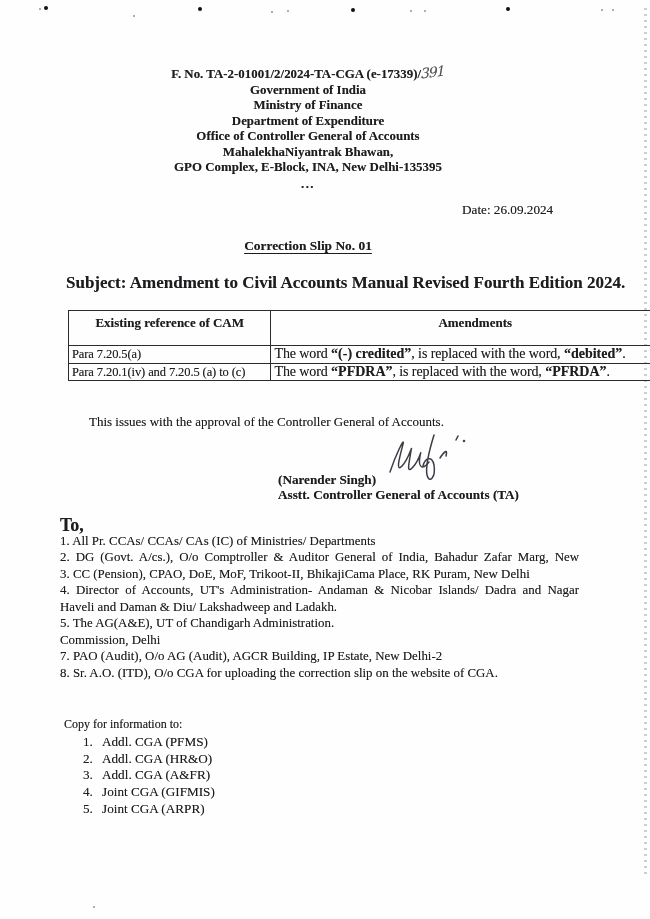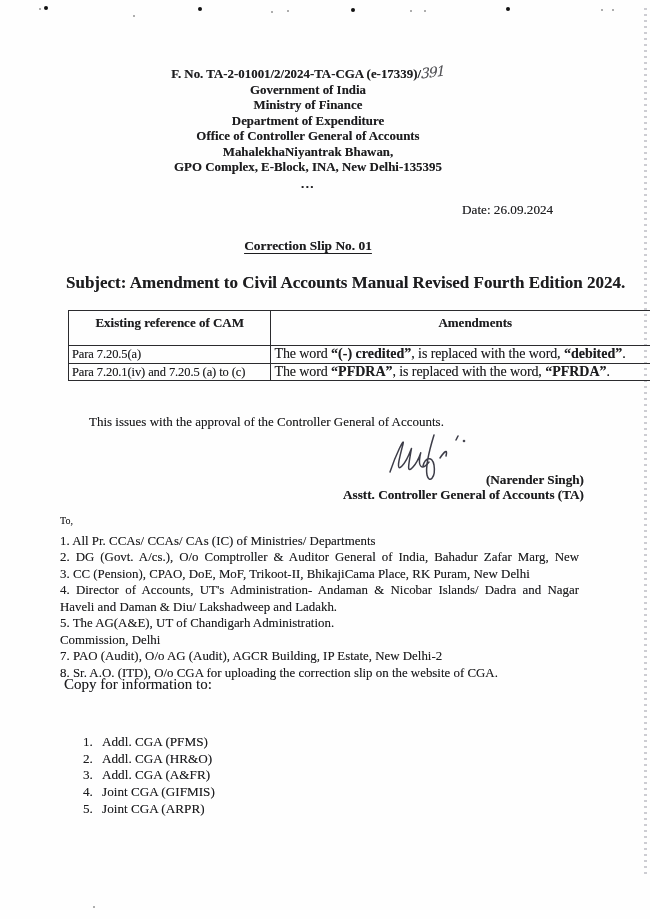--- a/index.html
+++ b/index.html
@@ -38,29 +38,29 @@
   .cam-table th,.cam-table td{border:1.6px solid #2b2b2e;vertical-align:top;}
   .cam-table th{font-size:13px;font-weight:bold;padding:4px 2px 14px 2px;text-align:center;}
   .cam-table td{font-size:14px;line-height:14.6px;padding:1px 2px 1px 3px;letter-spacing:-0.1px;}
   .cam-table td.ref{font-size:12.5px;}
   .col-ref{width:168px;}.col-amd{width:339px;}
   .amd b{letter-spacing:0;}
 
   .approval{position:absolute;left:89px;top:414px;font-size:13px;}
 
   .sig-svg{position:absolute;left:380px;top:432px;}
-  .sig-block{position:absolute;left:278px;top:472px;width:306px;text-align:right;
+  .sig-block{position:absolute;left:278px;top:472px;width:306px;text-align:left;
     font-weight:bold;font-size:13.2px;line-height:15px;}
 
-  .to-label{position:absolute;left:60px;top:515px;font-weight:normal;font-size:10px;}
+  .to-label{position:absolute;left:60px;top:515px;font-weight:bold;font-size:18px;}
   .to-list{position:absolute;left:60px;top:533px;width:519px;font-size:12.9px;line-height:16.45px;}
   .to-list .tline{text-align:left;}
   .to-list .tline.stretch{text-align:justify;text-align-last:justify;}
 
-  .copy-label{position:absolute;left:64px;top:676px;font-size:15px;}
+  .copy-label{position:absolute;left:64px;top:717px;font-size:12px;}
   .copy-list{position:absolute;left:83px;top:734px;font-size:13.2px;line-height:16.7px;}
   .copy-row{display:flex;}
   .copy-num{width:19px;}
   .copy-text{display:block;}
 </style>
 </head>
 <body>
 
 <div class="page">
 

